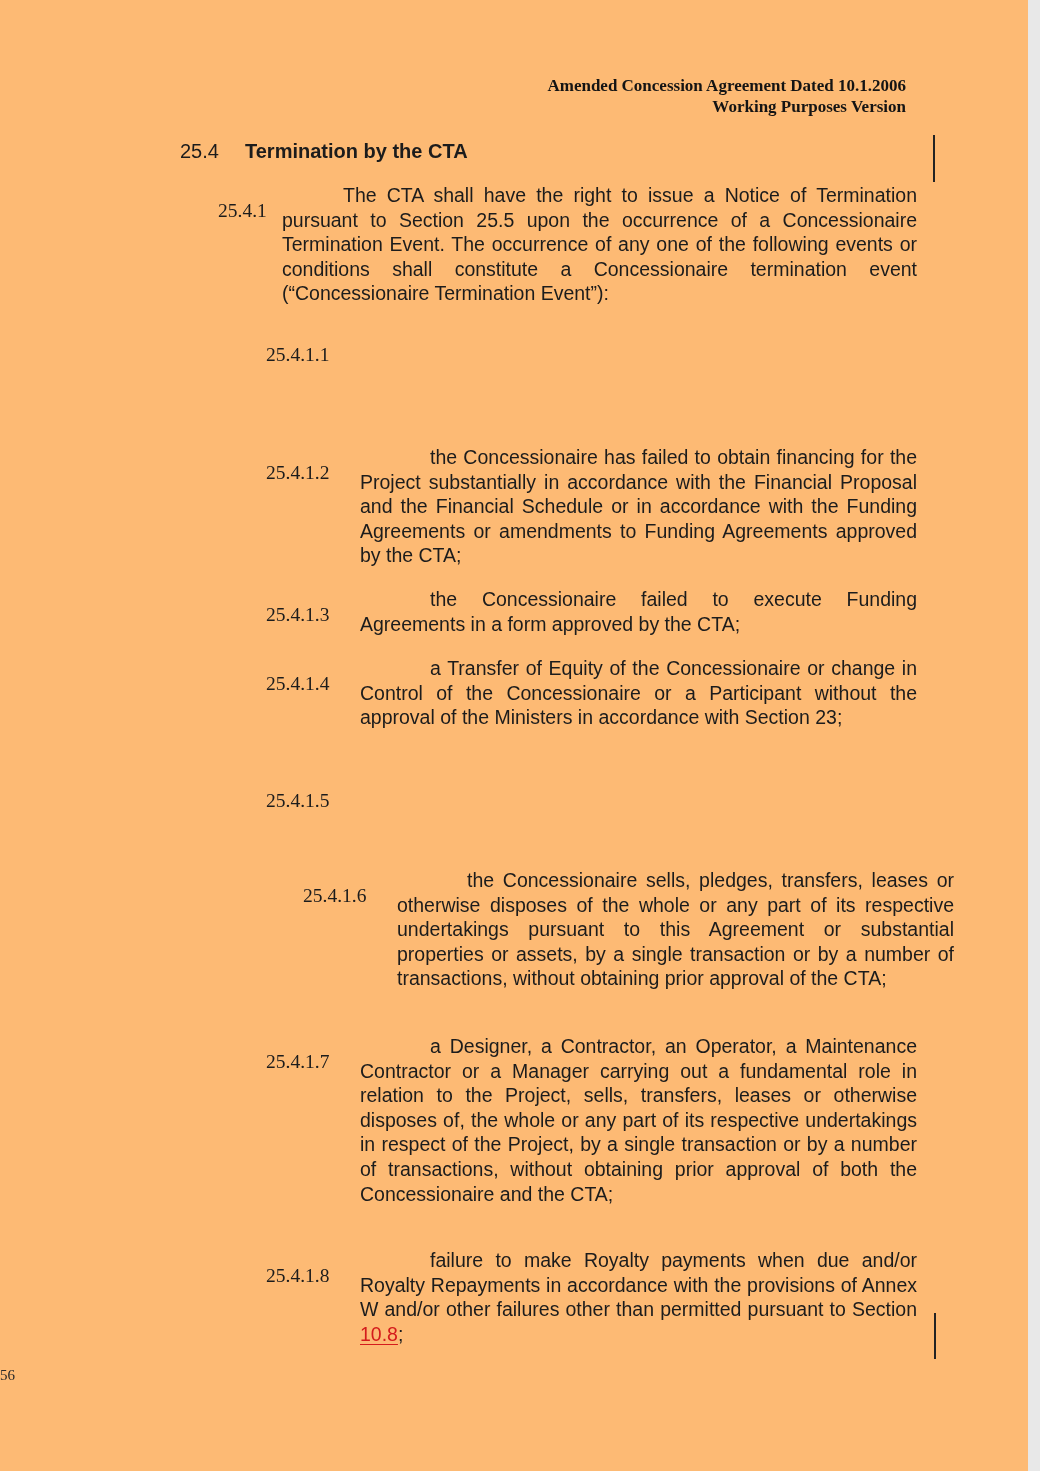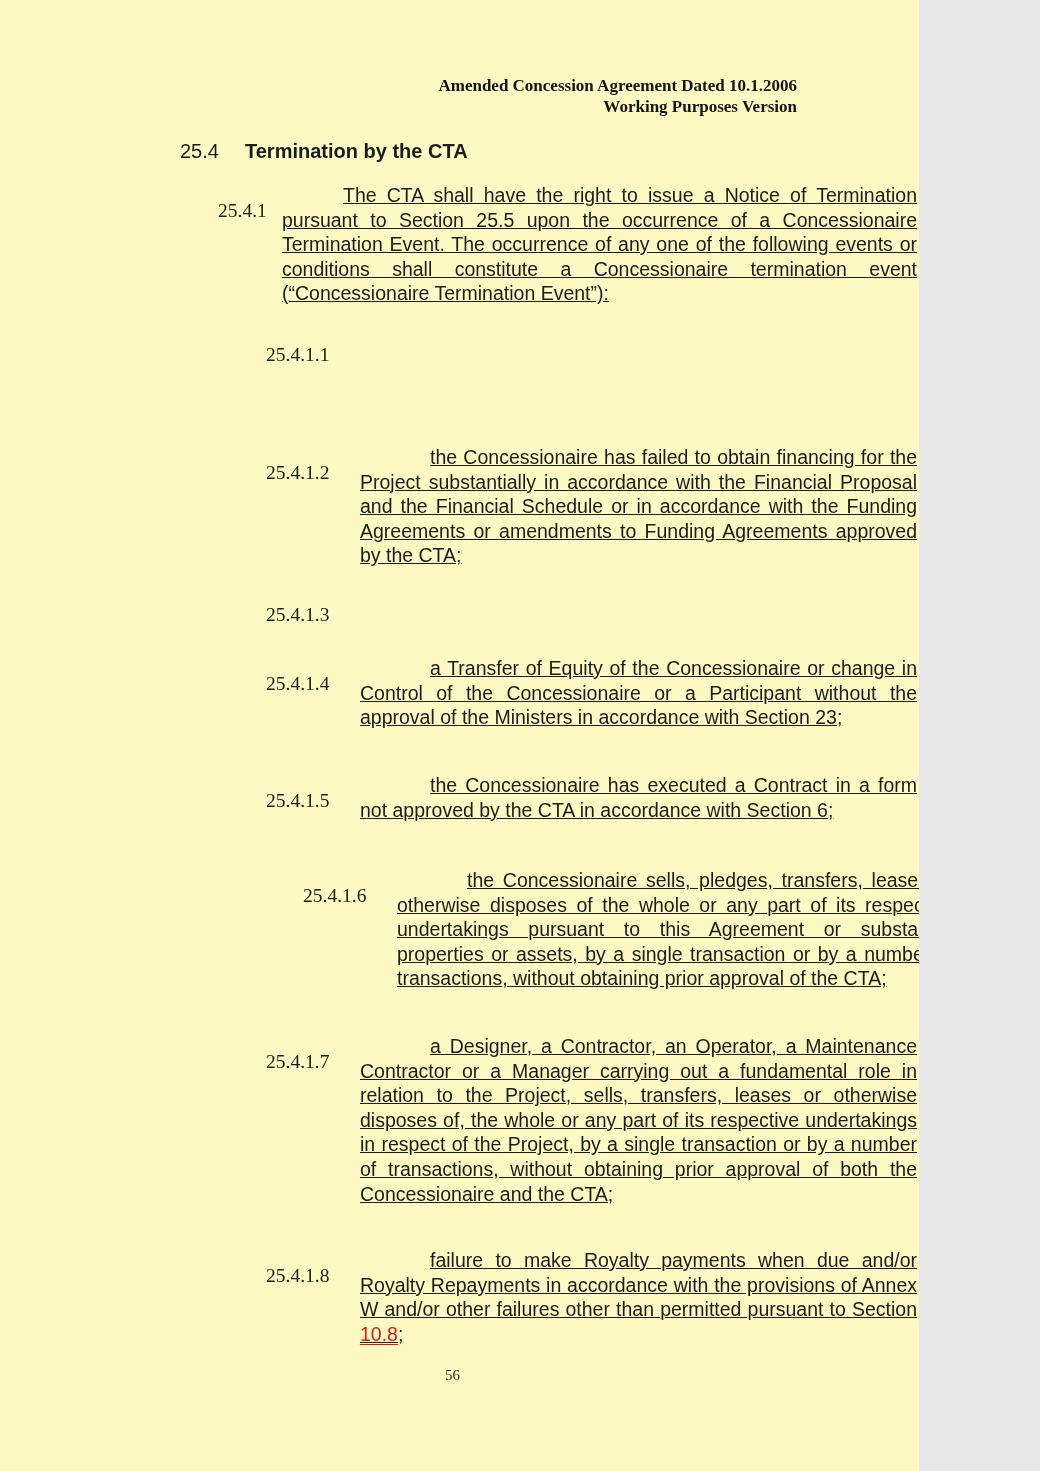--- a/index.html
+++ b/index.html
@@ -1,20 +1,20 @@
 <!DOCTYPE html>
 <html><head>
 <meta charset="utf-8">
 <style>
   html, body { margin: 0; padding: 0; background: #e8e8e8; }
   .page {
     position: relative;
-    width: 919px;
+    width: 1028px;
     height: 1471px;
-    background: #fef9c3;
+    background: #fdba74;
     color: #1c1c1c;
     font-family: "Liberation Sans", sans-serif;
     font-size: 19.5px;
     line-height: 24.6px;
     overflow: hidden;
   }
   .doc-header {
     position: absolute;
     top: 75px;
     right: 122px;
@@ -41,21 +41,21 @@
     white-space: nowrap;
   }
   .sec-num {
     display: inline-block;
     width: 65px;
     font-weight: normal;
   }
   .sec-title { font-weight: bold; }
   .para { position: absolute; left: 0; width: 1040px; }
   .para .label { position: absolute; top: 16px; white-space: nowrap; font-family: Liberation Serif, serif; }
-  .para .body { text-align: justify; text-decoration: underline; }
+  .para .body { text-align: justify; }
   .p1 .label { left: 218px; }
   .p1 .body { margin-left: 282px; margin-right: 123px; text-indent: 61px; }
   .p2 .label { left: 266px; }
   .p2 .body { margin-left: 360px; margin-right: 123px; text-indent: 70px; }
   .pos-25-4-1   { top: 183px; }
   .pos-25-4-1-1 { top: 327px; }
   .pos-25-4-1-2 { top: 445px; }
   .pos-25-4-1-3 { top: 587px; }
   .pos-25-4-1-4 { top: 656px; }
   .pos-25-4-1-5 { top: 773px; }
@@ -66,21 +66,20 @@
     color: #d41c1c;
     text-decoration: underline;
     text-underline-offset: 3px;
     cursor: pointer;
   }
   .page-number {
     position: absolute;
     top: 1363px;
     left: 0;
     right: 14px;
-    text-align: center;
     font-family: "Liberation Serif", serif;
     font-size: 15px;
     color: #2a2a2a;
   }
 </style>
 </head>
 <body>
 
 <div class="page">
 
@@ -105,30 +104,30 @@
     <span class="label">25.4.1.1</span>
   </div>
 
   <div class="para p2 pos-25-4-1-2">
     <span class="label">25.4.1.2</span>
     <div class="body">the Concessionaire has failed to obtain financing for the Project substantially in accordance with the Financial Proposal and the Financial Schedule or in accordance with the Funding Agreements or amendments to Funding Agreements approved by the CTA;</div>
   </div>
 
   <div class="para p2 pos-25-4-1-3">
     <span class="label">25.4.1.3</span>
+    <div class="body">the Concessionaire failed to execute Funding Agreements in a form approved by the CTA;</div>
   </div>
 
   <div class="para p2 pos-25-4-1-4">
     <span class="label">25.4.1.4</span>
     <div class="body">a Transfer of Equity of the Concessionaire or change in Control of the Concessionaire or a Participant without the approval of the Ministers in accordance with Section 23;</div>
   </div>
 
   <div class="para p2 pos-25-4-1-5">
     <span class="label">25.4.1.5</span>
-    <div class="body">the Concessionaire has executed a Contract in a form not approved by the CTA in accordance with Section 6;</div>
   </div>
 
   <div class="para p2 pos-25-4-1-6">
     <span class="label">25.4.1.6</span>
     <div class="body">the Concessionaire sells, pledges, transfers, leases or otherwise disposes of the whole or any part of its respective undertakings pursuant to this Agreement or substantial properties or assets, by a single transaction or by a number of transactions, without obtaining prior approval of the CTA;</div>
   </div>
 
   <div class="para p2 pos-25-4-1-7">
     <span class="label">25.4.1.7</span>
     <div class="body">a Designer, a Contractor, an Operator, a Maintenance Contractor or a Manager carrying out a fundamental role in relation to the Project, sells, transfers, leases or otherwise disposes of, the whole or any part of its respective undertakings in respect of the Project, by a single transaction or by a number of transactions, without obtaining prior approval of both the Concessionaire and the CTA;</div>

